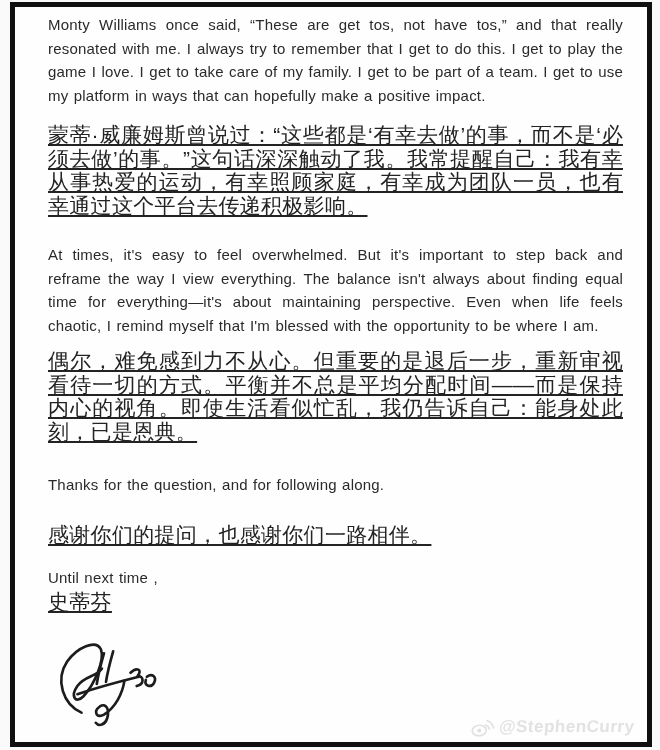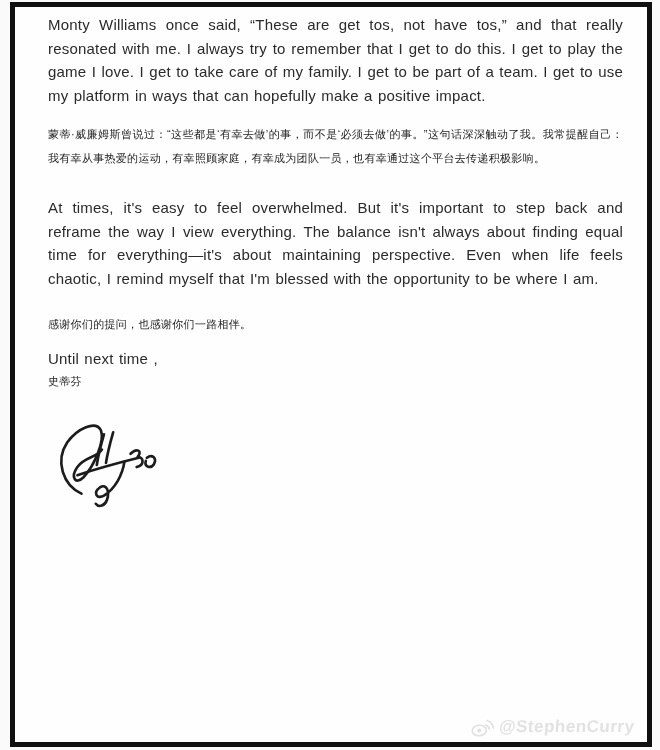--- a/index.html
+++ b/index.html
@@ -35,31 +35,32 @@
     text-align: justify;
     color: #2a2a2a;
   }
   .en {
     font-size: 15px;
     line-height: 23.5px;
     letter-spacing: 0.2px;
     word-spacing: 1px;
   }
   .zh {
-    font-size: 11px;
+    font-size: 21px;
     line-height: 23.5px;
     letter-spacing: 0.3px;
     color: #232323;
+    text-decoration: underline;
   }
   .m-p1 { margin-bottom: 16px; }
   .m-p2 { margin-bottom: 26px; }
-  .m-p3 { margin-bottom: 23px; }
+  .m-p3 { margin-bottom: 12px; }
   .m-p4 { margin-bottom: 30px; }
   .m-thanks-en { margin-bottom: 26px; }
-  .m-thanks-zh { margin-bottom: 10px; }
+  .m-thanks-zh { margin-bottom: 20px; }
   .m-until { }
   .m-zaihui { margin-bottom: 15px; }
   .m-stephen { margin-bottom: 8px; }
   .signature-wrap {
     margin: 26px 0 0 4px;
     height: 92px;
   }
   .signature-wrap svg {
     display: block;
   }
@@ -85,21 +86,23 @@
 <div class="canvas">
   <div class="frame">
     <div class="content">
 
       <p class="en m-p1">Monty Williams once said, “These are get tos, not have tos,” and that really resonated with me. I always try to remember that I get to do this. I get to play the game I love. I get to take care of my family. I get to be part of a team. I get to use my platform in ways that can hopefully make a positive impact.</p>
 
       <p class="zh m-p2">蒙蒂·威廉姆斯曾说过：“这些都是‘有幸去做’的事，而不是‘必须去做’的事。”这句话深深触动了我。我常提醒自己：我有幸从事热爱的运动，有幸照顾家庭，有幸成为团队一员，也有幸通过这个平台去传递积极影响。</p>
 
       <p class="en m-p3">At times, it's easy to feel overwhelmed. But it's important to step back and reframe the way I view everything. The balance isn't always about finding equal time for everything—it's about maintaining perspective. Even when life feels chaotic, I remind myself that I'm blessed with the opportunity to be where I am.</p>
 
+      <p class="zh m-p4">偶尔，难免感到力不从心。但重要的是退后一步，重新审视看待一切的方式。平衡并不总是平均分配时间——而是保持内心的视角。即使生活看似忙乱，我仍告诉自己：能身处此刻，已是恩典。</p>
 
+      <p class="en m-thanks-en">Thanks for the question, and for following along.</p>
 
       <p class="zh m-thanks-zh">感谢你们的提问，也感谢你们一路相伴。</p>
 
       <p class="en m-until">Until next time ,</p>
 
 
 
       <p class="zh">史蒂芬</p>
 
       <div class="signature-wrap">

